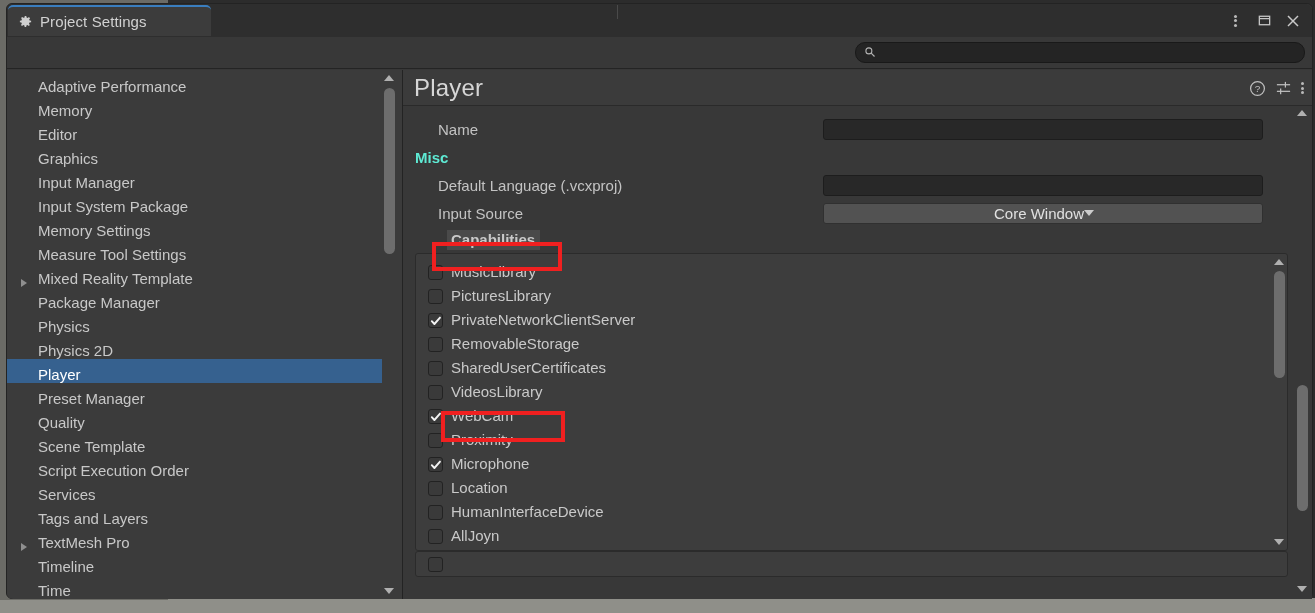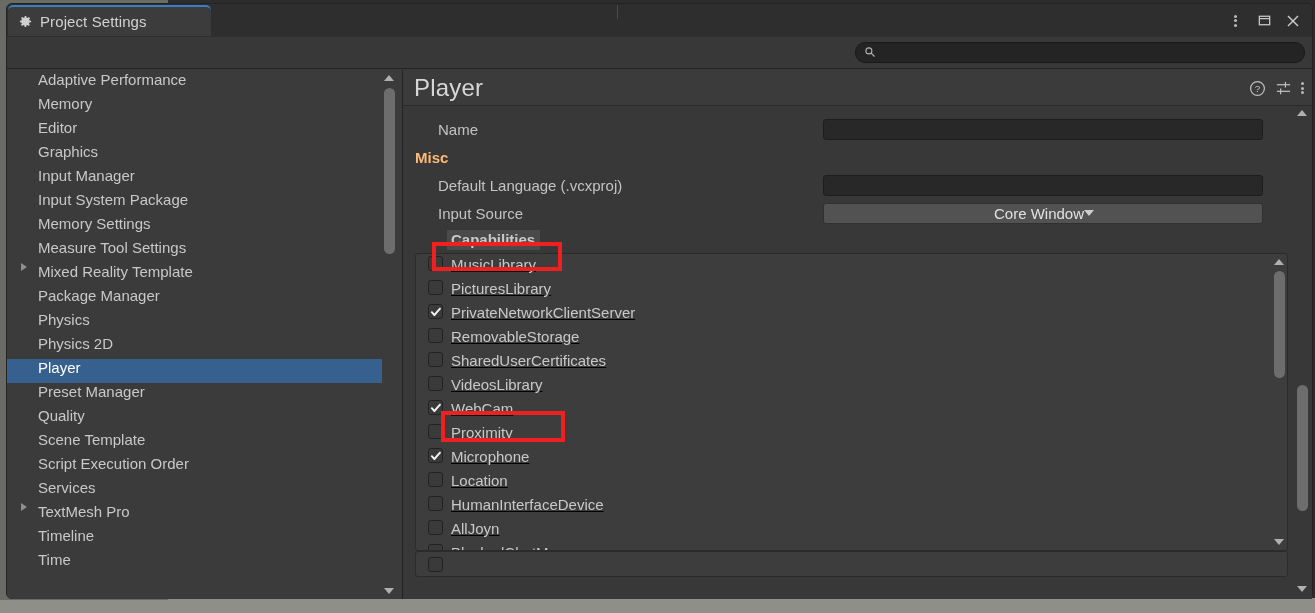--- a/index.html
+++ b/index.html
@@ -110,21 +110,21 @@
   .sidebar {
     position: relative;
     width: 396px; height: 100%;
     background: #3b3b3b;
     border-right: 1px solid #232323;
     border-bottom-left-radius: 6px;
     overflow: hidden;
   }
   .side-list { position: absolute; left: 0; top: 1px; width: 379px; }
   .side-item {
-    height: 24px; display: flex; align-items: flex-start;
+    height: 24px; display: flex; align-items: flex-end;
     padding-left: 14px; cursor: pointer;
     font-size: 15px; color: #c8c8c8; white-space: nowrap;
   }
   .side-item.selected { background: #36618f; color: #ffffff; }
   .side-item .foldout {
     width: 13px; flex: none; display: flex; align-items: center;
   }
   .tri-right {
     width: 0; height: 0;
     border-left: 6px solid #8f8f8f;
@@ -215,21 +215,21 @@
     font-size: 15px; color: #e0e0e0;
     cursor: pointer;
   }
   .tri-dd {
     width: 0; height: 0;
     border-top: 6px solid #cccccc;
     border-left: 5px solid transparent;
     border-right: 5px solid transparent;
   }
   .section-title {
-    font-size: 15px; font-weight: bold; color: #fdba74;
+    font-size: 15px; font-weight: bold; color: #5eead4;
     padding-left: 12px; height: 28px;
     display: flex; align-items: center;
   }
 
   
   .cap-header-wrap { position: relative; height: 26px; }
   .cap-title {
     position: absolute; left: 12px; top: 3px;
     font-size: 15px; font-weight: bold; color: #c9c9c9;
     background: #4a4a4a; padding: 1px 5px 2px 4px; margin-left: 32px;
@@ -238,22 +238,22 @@
     position: relative;
     margin-left: 12px; margin-right: 24px;
     height: 298px;
     background: #3d3d3d;
     border: 1px solid #2b2b2b;
     border-radius: 3px;
     overflow: hidden;
   }
   .cap-list { position: absolute; left: 0; top: 2px; width: 805px; }
   .cap-item {
-    height: 24px; display: flex; align-items: flex-start;
-    padding-left: 12px; gap: 8px; cursor: pointer; text-decoration: underline;
+    height: 24px; display: flex; align-items: flex-end;
+    padding-left: 12px; gap: 8px; cursor: pointer;
   }
   .cap-label { font-size: 15px; color: #c9c9c9; white-space: nowrap; }
   .cbx {
     width: 15px; height: 15px; flex: none;
     background: #3a3a3a;
     border: 1px solid #222222;
     border-radius: 3px;
     display: flex; align-items: center; justify-content: center;
   }
   .cbx svg { display: block; }
@@ -422,20 +422,24 @@
             </div>
             <div class="side-item">
               <span class="foldout"></span>
               <span class="side-item-label">Script Execution Order</span>
             </div>
             <div class="side-item">
               <span class="foldout"></span>
               <span class="side-item-label">Services</span>
             </div>
             <div class="side-item">
+              <span class="foldout"></span>
+              <span class="side-item-label">Tags and Layers</span>
+            </div>
+            <div class="side-item">
               <span class="foldout">
                 <span class="tri-right"></span>
               </span>
               <span class="side-item-label">TextMesh Pro</span>
             </div>
             <div class="side-item">
               <span class="foldout"></span>
               <span class="side-item-label">Timeline</span>
             </div>
             <div class="side-item">

